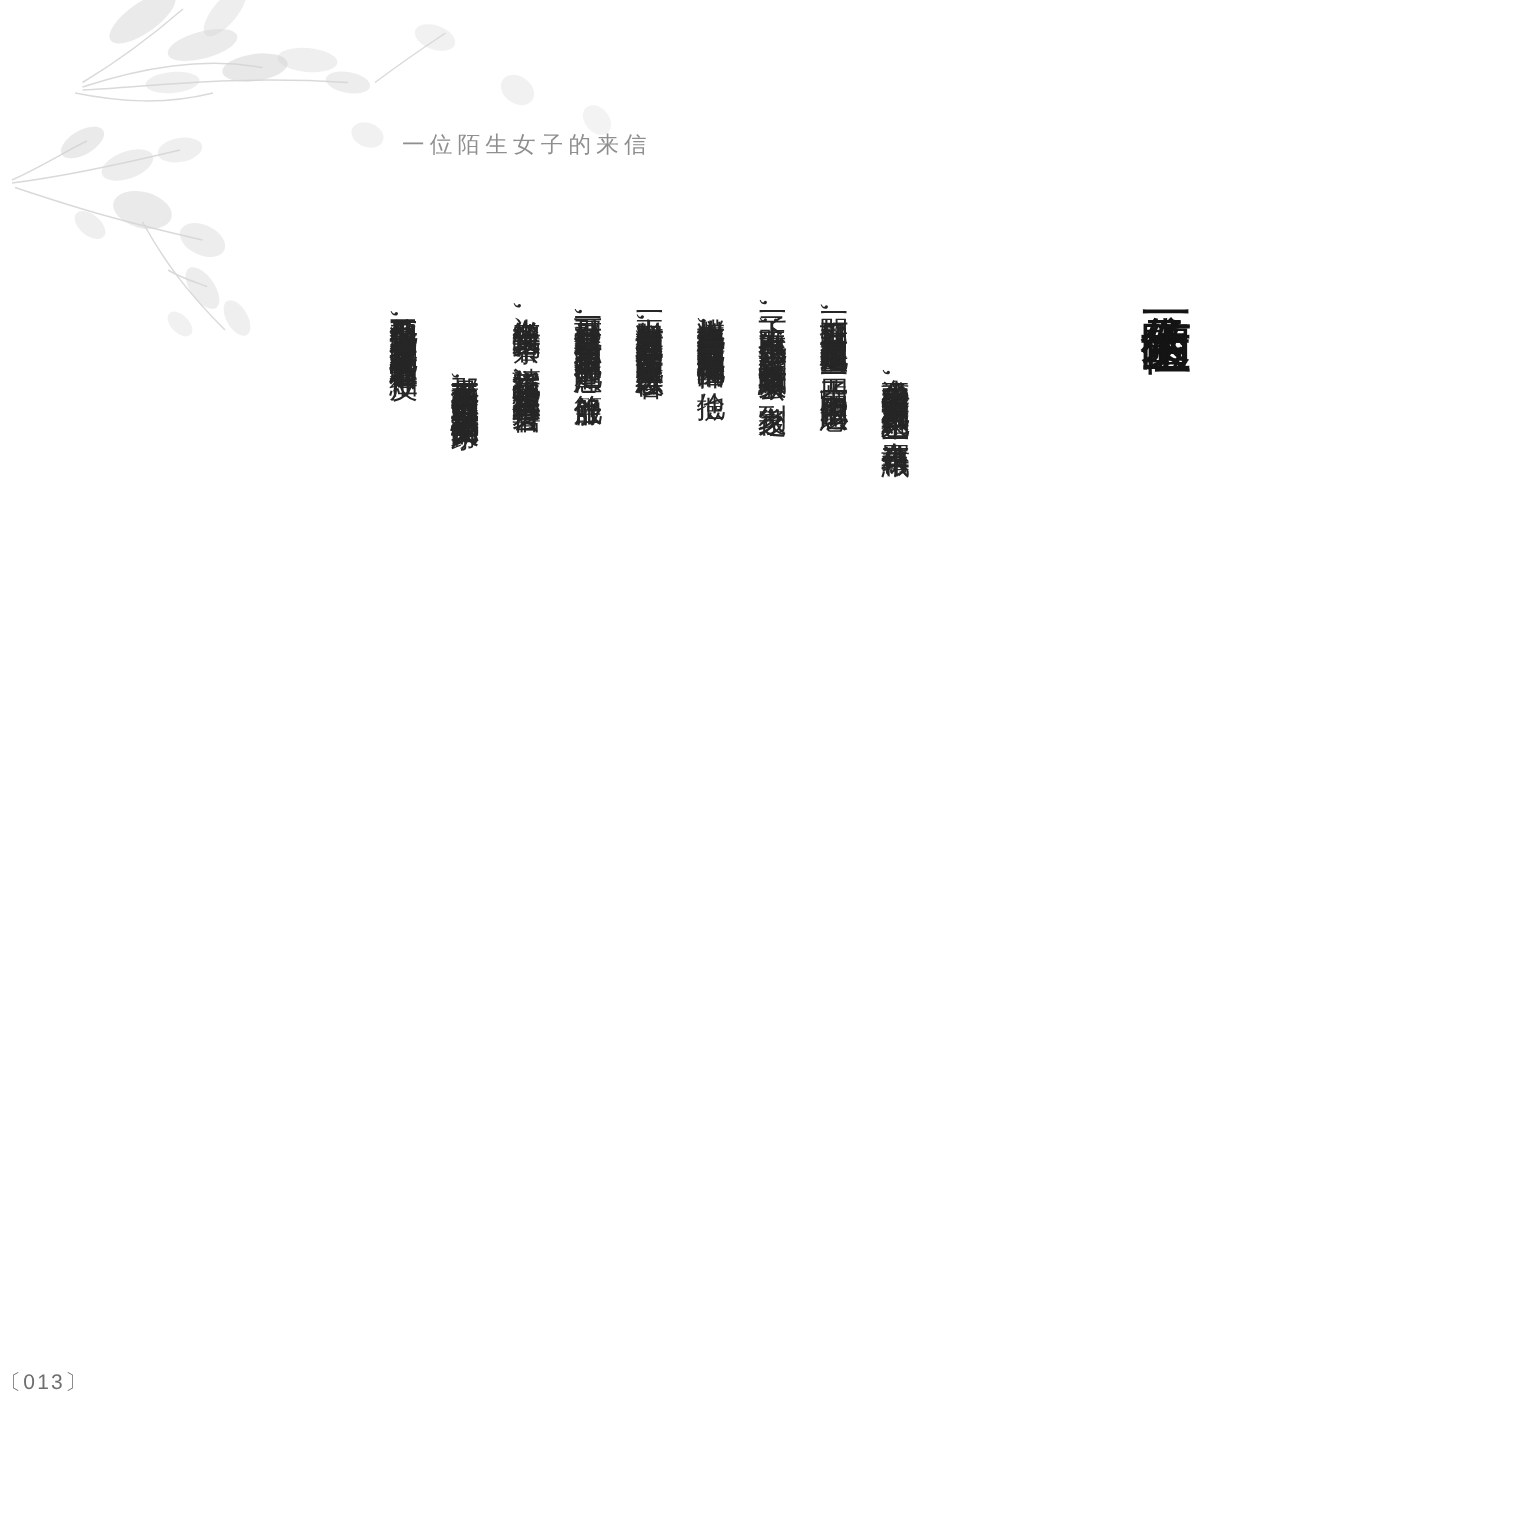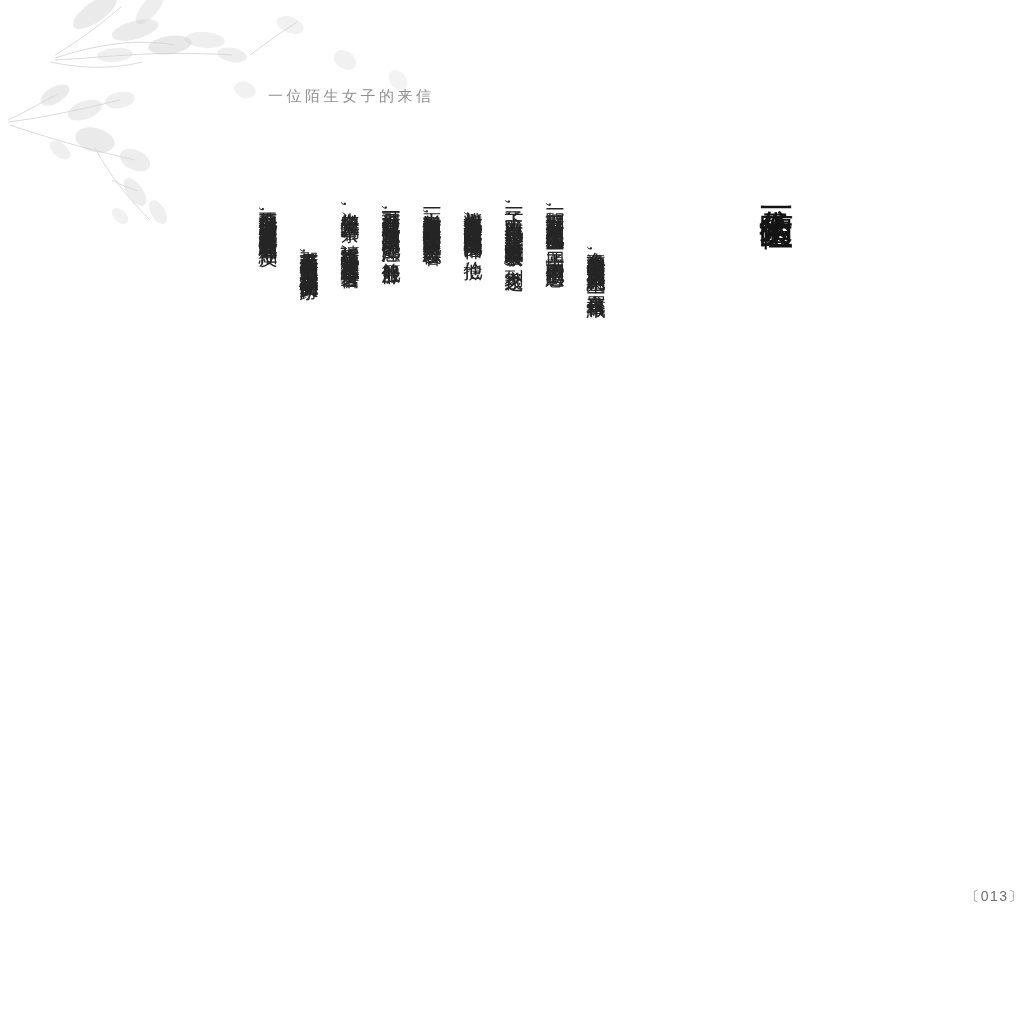--- a/index.html
+++ b/index.html
@@ -31,21 +31,21 @@
   .body-text{
     position:absolute;top:197px;left:247px;width:370px;height:720px;
     writing-mode:vertical-rl;text-orientation:mixed;
     font-size:19px;line-height:41px;letter-spacing:0.75px;color:#262626;
   }
   .col{white-space:nowrap;}
   .col.indent{text-indent:40px;}
 
   
   .page-number{
-    position:absolute;left:0;right:0;top:888px;text-align:right;
+    position:absolute;left:0;right:0;top:913px;text-align:left;
     font-family:"Liberation Sans","DejaVu Sans",sans-serif;
     font-size:14px;letter-spacing:1.5px;color:#6e6e6e;
   }
 </style>
 </head>
 <body>
 
 <div class="page">
 
   <svg class="leaves" viewBox="0 0 430 235" aria-hidden="true">

